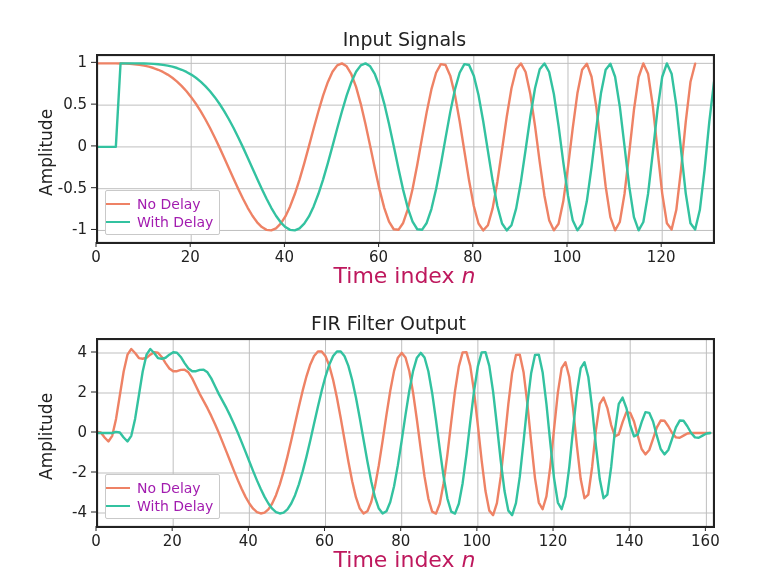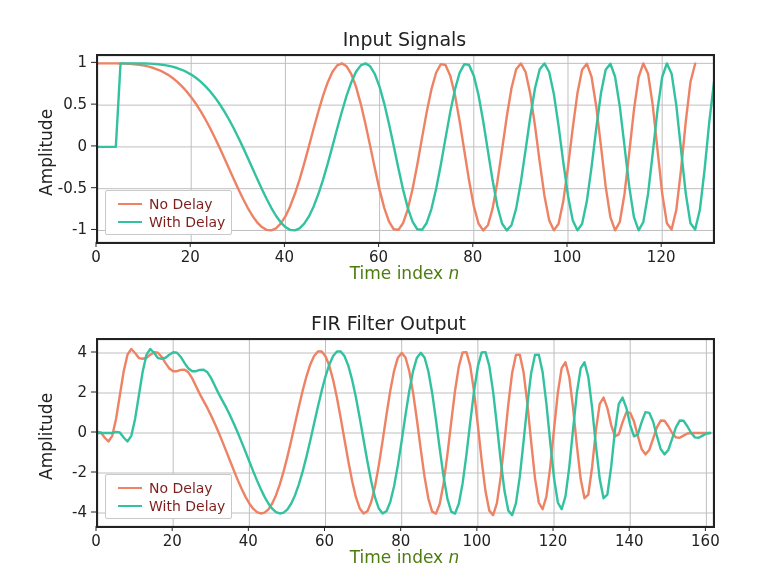--- a/index.html
+++ b/index.html
@@ -33,32 +33,32 @@
     position: absolute;
     transform: rotate(-90deg);
     transform-origin: left top;
     font-size: 17px;
     color: #222;
   }
   .xlabel {
     position: absolute;
     width: 100%;
     text-align: center;
-    font-size: 17px;
-    color: #4d7c0f;
+    font-size: 22px;
+    color: #be185d;
   }
   .xlabel i, .title i { font-style: italic; }
   .legend {
     position: absolute;
     background: #fff;
     border: 1px solid #c9c9c9;
     border-radius: 2px;
-    padding: 4px 6px 3px 12px;
+    padding: 4px 6px 3px 0;
     font-size: 14px;
-    color: #7f1d1d;
+    color: #a21caf;
   }
   .legend-row {
     display: flex;
     align-items: center;
     height: 18px;
   }
   .legend-swatch {
     width: 24px; height: 0;
     border-top: 2.5px solid;
     margin-right: 7px;

